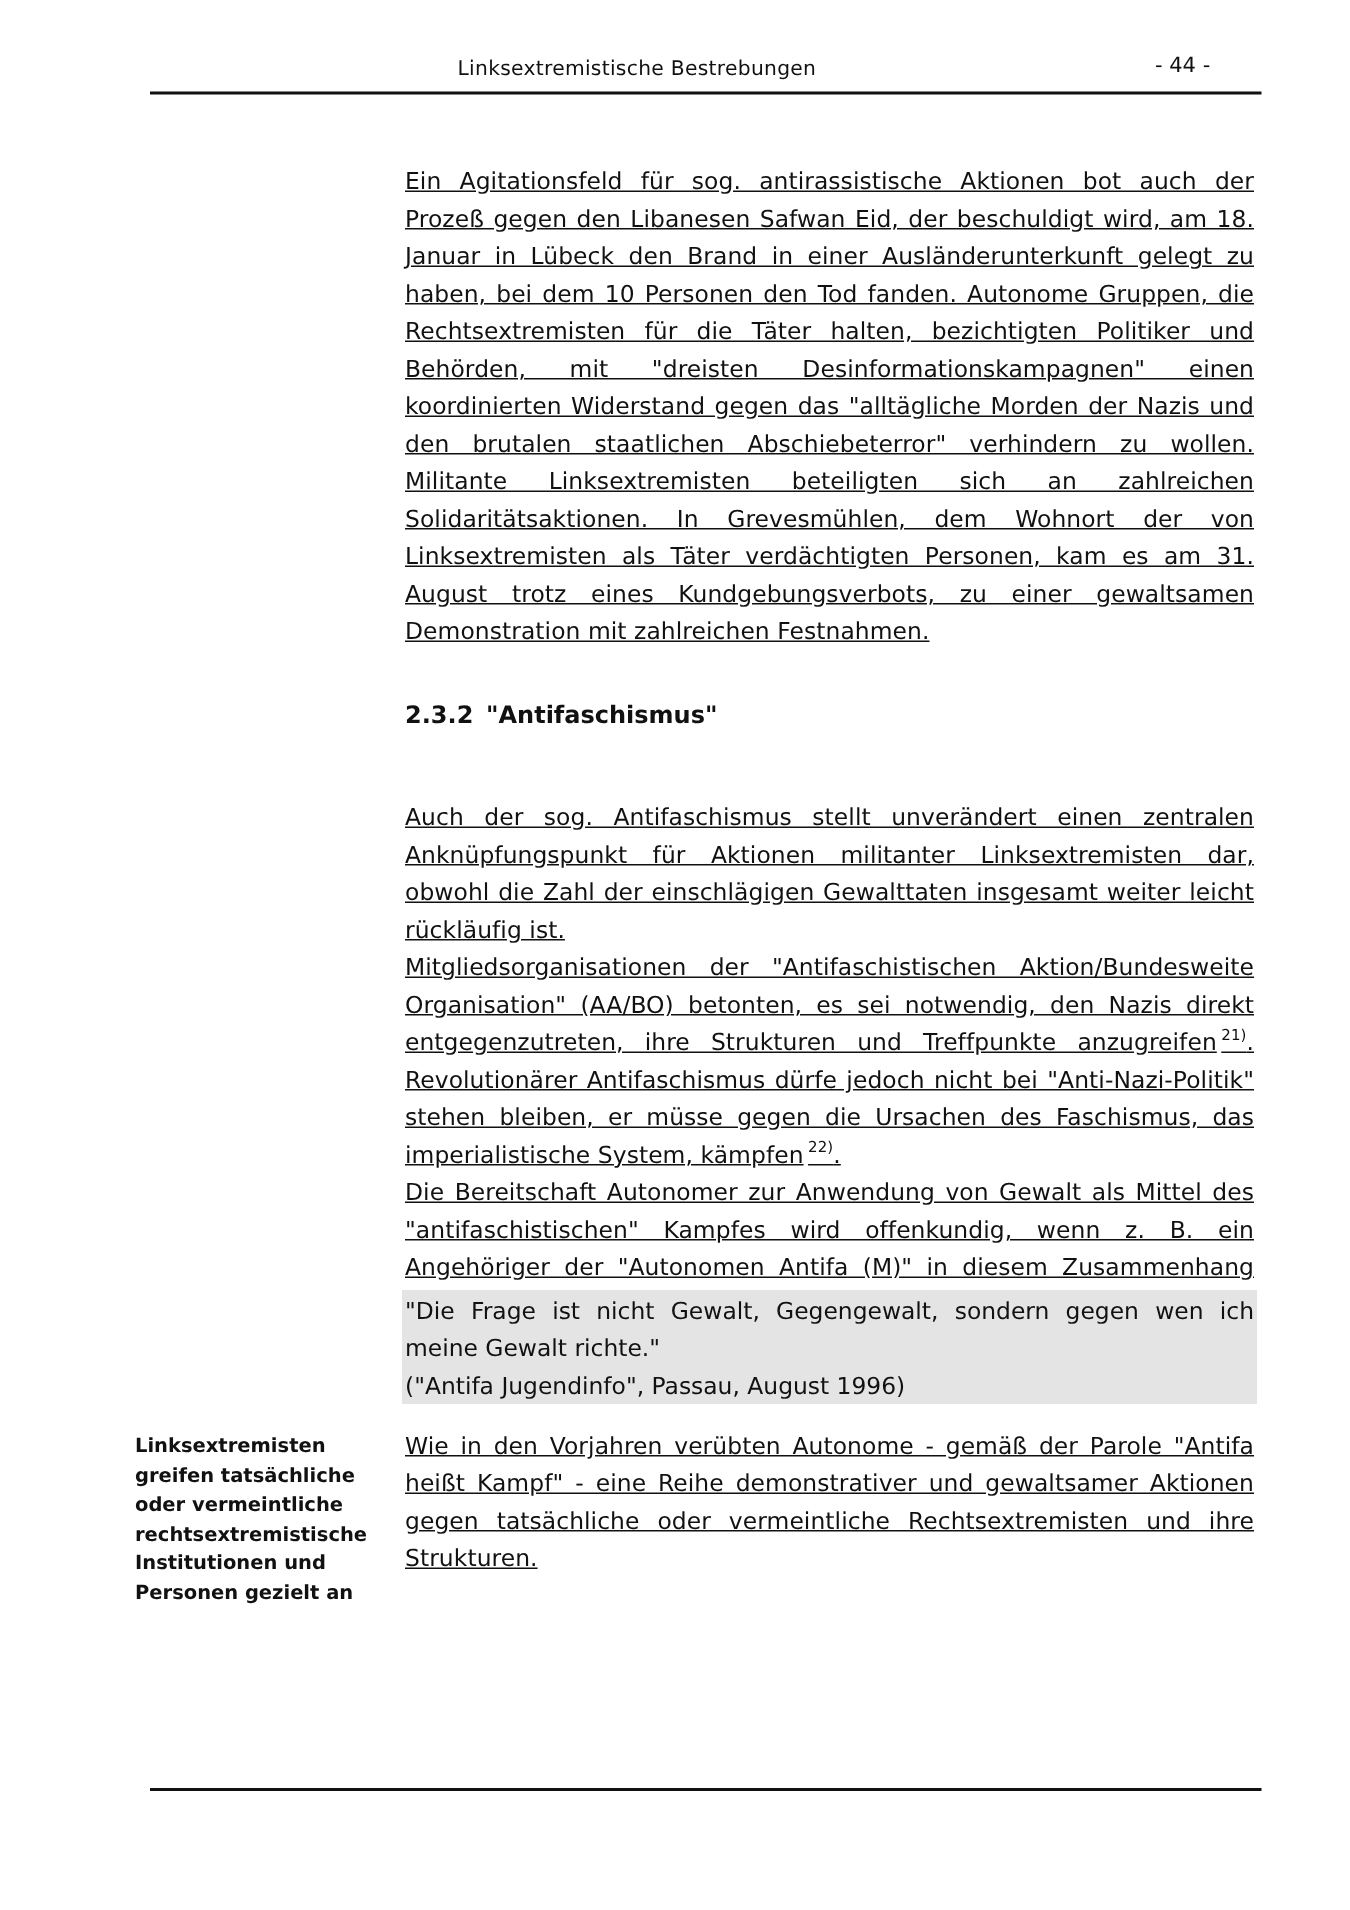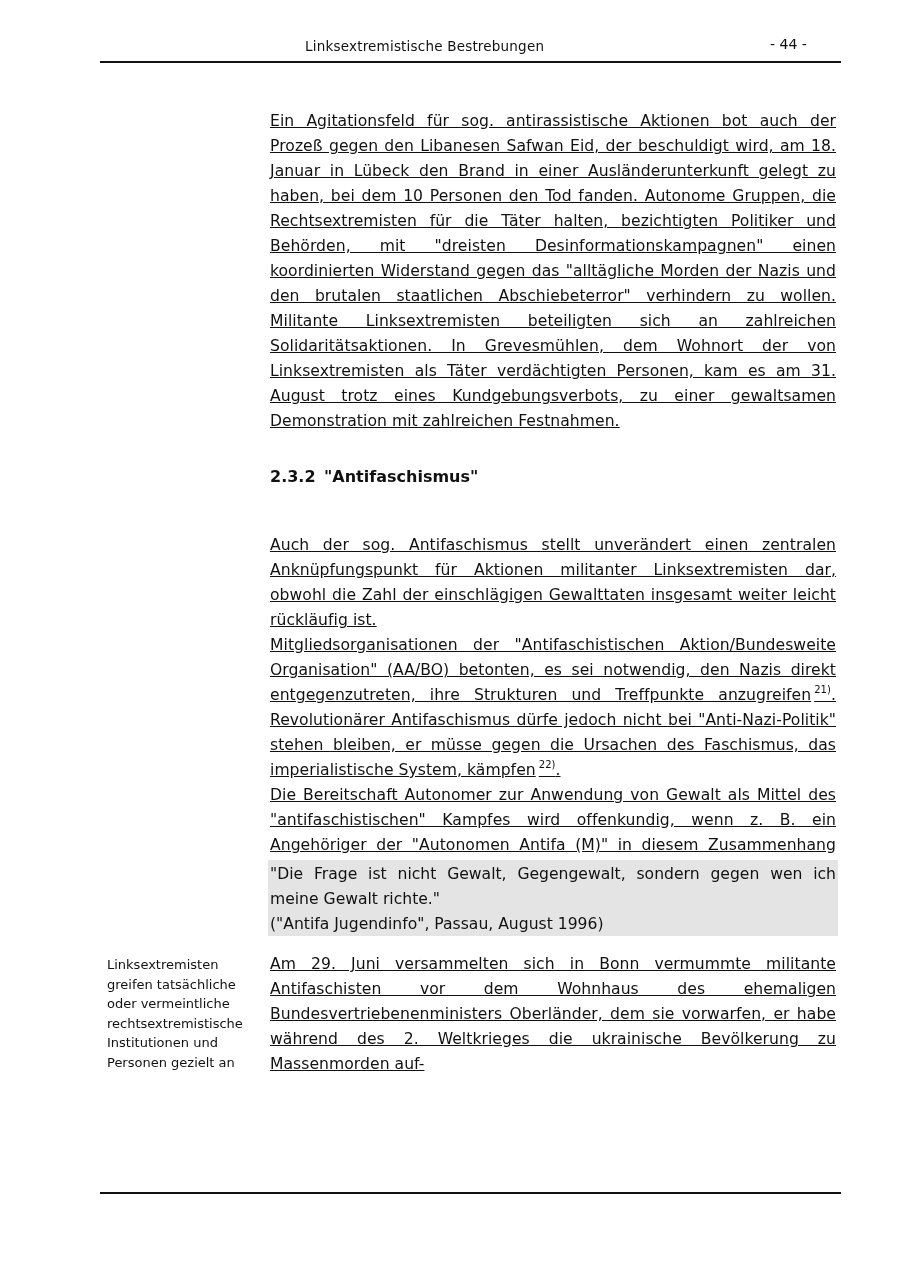--- a/index.html
+++ b/index.html
@@ -37,22 +37,22 @@
     .quote-box {
       position: absolute; left: 268px; top: 860px; width: 570px; height: 76px;
       background: #e4e4e4;
     }
     .quote {
       position: absolute; left: 270px; top: 862px; width: 566px;
       font-size: 15.6px; line-height: 25px; text-align: justify;
     }
     .quote p { margin: 0; }
     .margin-note {
-      position: absolute; left: 107px; top: 955px; width: 160px;
-      font-size: 13px; line-height: 19.5px; font-weight: normal;
+      position: absolute; left: 90px; top: 955px; width: 160px;
+      font-size: 13px; line-height: 19.5px; font-weight: bold;
     }
     .p3 { top: 952px; }
   </style>
 </head>
 <body>
 
 <div>
   <div class="header-title">Linksextremistische Bestrebungen</div>
   <div class="page-number">- 44 -</div>
 </div>
@@ -74,16 +74,16 @@
 
 <div class="quote-box"></div>
 <div class="quote">
   <p>"Die Frage ist nicht Gewalt, Gegengewalt, sondern gegen wen ich meine Gewalt richte."</p>
   <p>("Antifa Jugendinfo", Passau, August 1996)</p>
 </div>
 
 <div class="margin-note">Linksextremisten greifen tatsächliche oder vermeintliche rechtsextremistische Institutionen und Personen gezielt an</div>
 
 <div class="body-col p3" lang="de" style="hyphens:auto;">
-  <p>Am 29. Juni versammelten sich in Bonn vermummte militante Antifaschisten vor dem Wohnhaus des ehemaligen Bundesvertriebenenministers Oberländer, dem sie vorwarfen, er habe während des 2. Weltkrieges die ukrainische Bevölkerung zu Massenmorden auf-</p>
+  <p>Wie in den Vorjahren verübten Autonome - gemäß der Parole "Antifa heißt Kampf" - eine Reihe demonstrativer und gewaltsamer Aktionen gegen tatsächliche oder vermeintliche Rechtsextremisten und ihre Strukturen.</p>
 </div>
 
 <div class="rule bottom"></div>
 
 </body></html>

